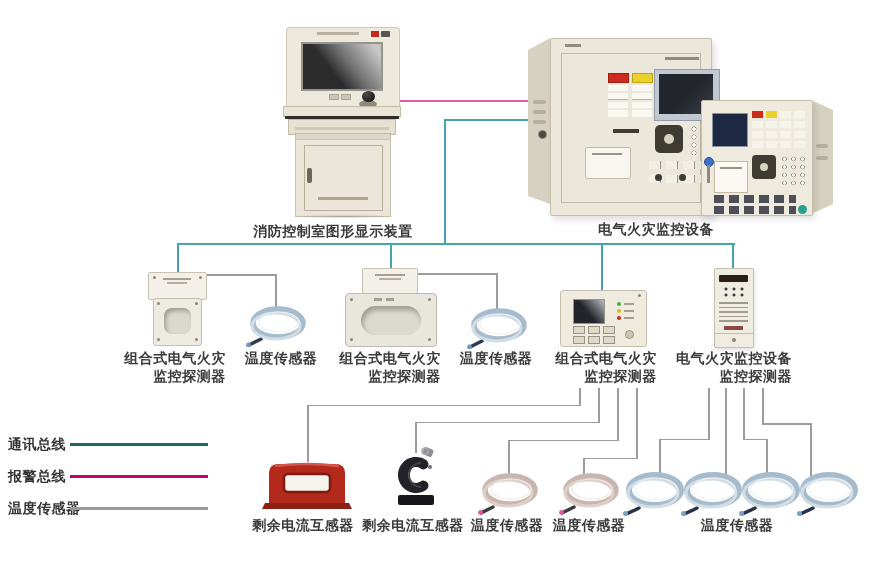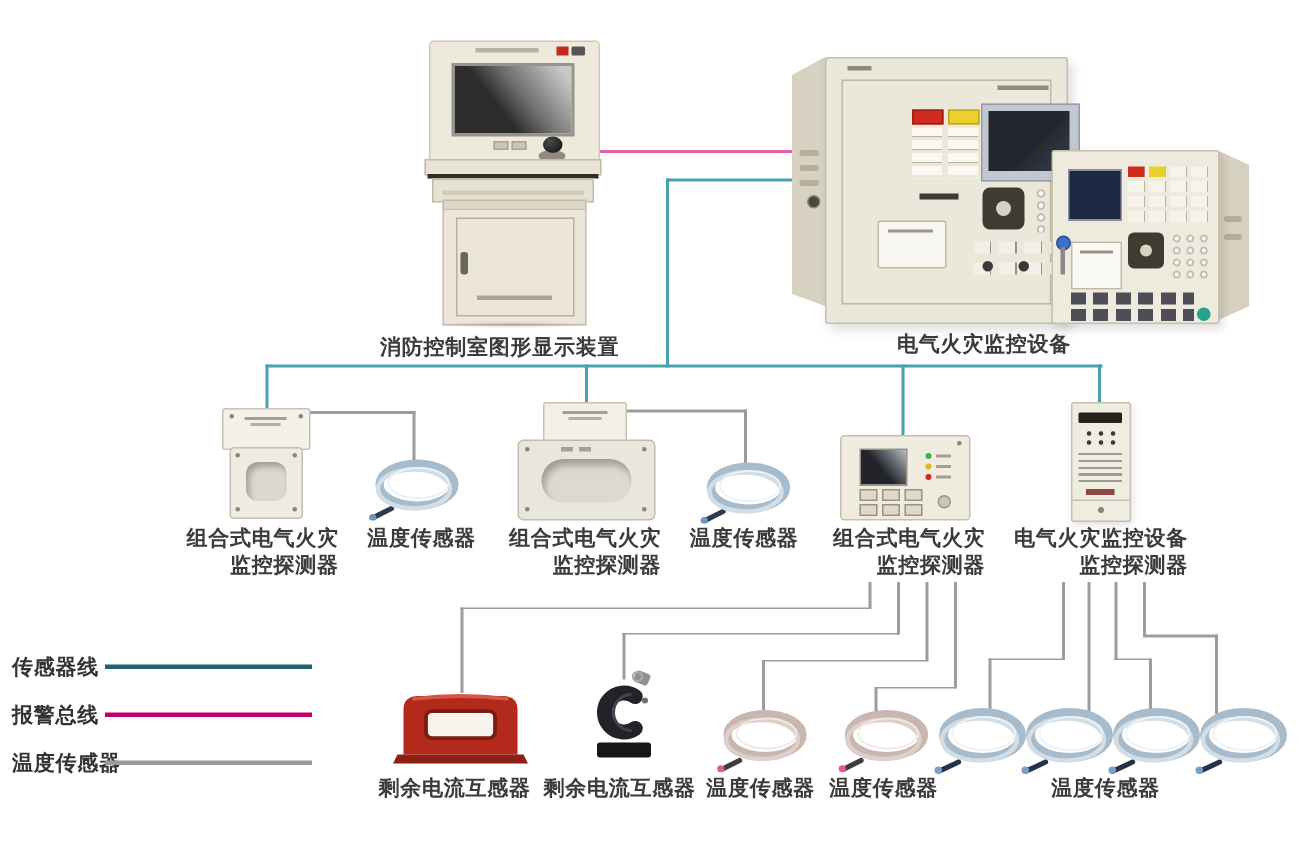--- a/index.html
+++ b/index.html
@@ -344,21 +344,21 @@
   </div>
   <div class="lbl" style="left:589px;top:516px">
     <span class="ll">温度传感器</span>
   </div>
   <div class="lbl" style="left:737px;top:516px">
     <span class="ll">温度传感器</span>
   </div>
 
   <div class="abs" style="left:0;top:0;width:0;height:0">
     <div class="abs" style="left:0;top:436px;width:220px;height:16px">
-      <span class="lg-text">传感器线</span>
+      <span class="lg-text">通讯总线</span>
       <span class="lg-line" style="background: rgb(30, 101, 112);"></span>
     </div>
     <div class="abs" style="left:0;top:468px;width:220px;height:16px">
       <span class="lg-text">报警总线</span>
       <span class="lg-line" style="background: rgb(196, 0, 110);"></span>
     </div>
     <div class="abs" style="left:0;top:500px;width:220px;height:16px">
       <span class="lg-text">温度传感器</span>
       <span class="lg-line" style="background: rgb(154, 154, 154);"></span>
     </div>

